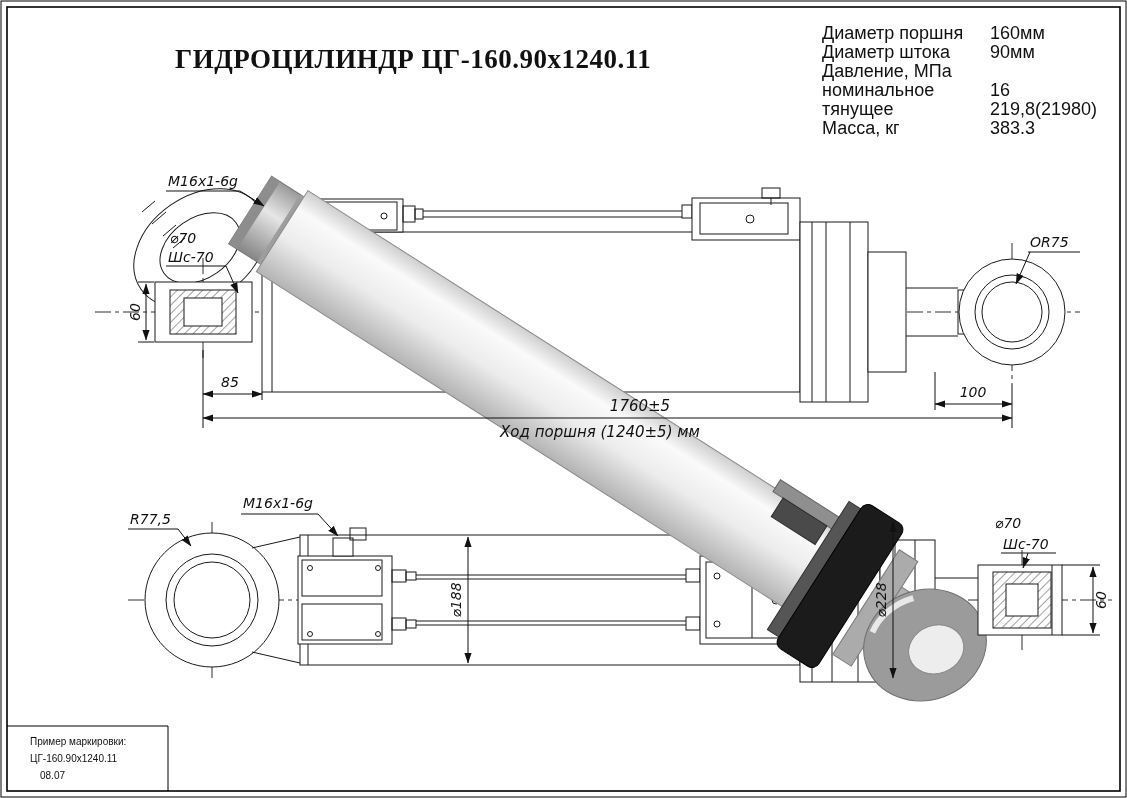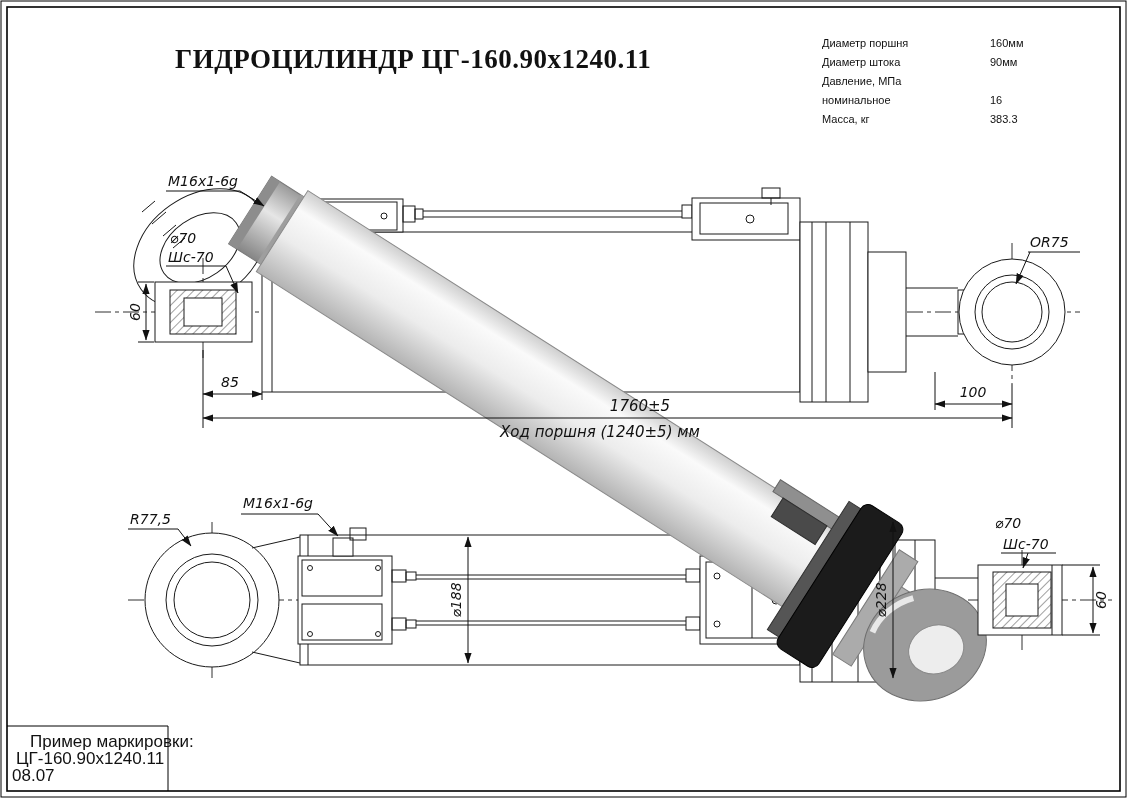--- a/index.html
+++ b/index.html
@@ -1,28 +1,28 @@
 <!DOCTYPE html>
 <html><head>
 <meta charset="utf-8">
 <style>
   html,body{margin:0;padding:0;background:#fff}
   .page{position:relative;width:1127px;height:798px;background:#fff;overflow:hidden;
         font-family:"Liberation Sans",sans-serif;color:#111}
   .page svg{position:absolute;left:0;top:0}
   .title{position:absolute;left:175px;top:44px;width:710px;text-align:left;
          font-family:"Liberation Serif",serif;font-weight:bold;font-size:27px;letter-spacing:.5px;white-space:nowrap}
-  .specs{position:absolute;left:822px;top:34px;width:260px;font-size:11px;line-height:19px}
+  .specs{position:absolute;left:822px;top:24px;width:260px;font-size:18px;line-height:19px}
   .spec-row{display:flex;white-space:nowrap}
   .spec-label{flex:0 0 168px}
   .spec-value{flex:1}
-  .marking{position:absolute;left:12px;top:733px;font-size:17px;line-height:17px;white-space:nowrap}
+  .marking{position:absolute;left:12px;top:733px;font-size:10px;line-height:17px;white-space:nowrap}
   .marking .l1{margin-left:18px}
-  .marking .l2{margin-left:4px}
-  .marking .l3{}
+  .marking .l2{margin-left:18px}
+  .marking .l3{margin-left:28px}
   .dim{font:italic 14px "DejaVu Sans",sans-serif;fill:#111;stroke:none}
   .dim-lg{font:italic 15px "DejaVu Sans",sans-serif;fill:#111;stroke:none}
   .cl{stroke-dasharray:16 4 4 4;stroke-width:.9}
 </style>
 </head>
 <body>
 
 <div class="page">
 
   <svg width="1127" height="798" viewBox="0 0 1127 798">
@@ -274,20 +274,24 @@
     </div>
     <div class="spec-row">
       <span class="spec-label">Давление, МПа</span>
       <span class="spec-value"></span>
     </div>
     <div class="spec-row">
       <span class="spec-label">номинальное</span>
       <span class="spec-value">16</span>
     </div>
     <div class="spec-row">
+      <span class="spec-label">тянущее</span>
+      <span class="spec-value">219,8(21980)</span>
+    </div>
+    <div class="spec-row">
       <span class="spec-label">Масса, кг</span>
       <span class="spec-value">383.3</span>
     </div>
   </div>
 
   <div class="marking">
     <div class="l1">Пример маркировки:</div>
     <div class="l2">ЦГ-160.90х1240.11</div>
     <div class="l3">08.07</div>
   </div>

